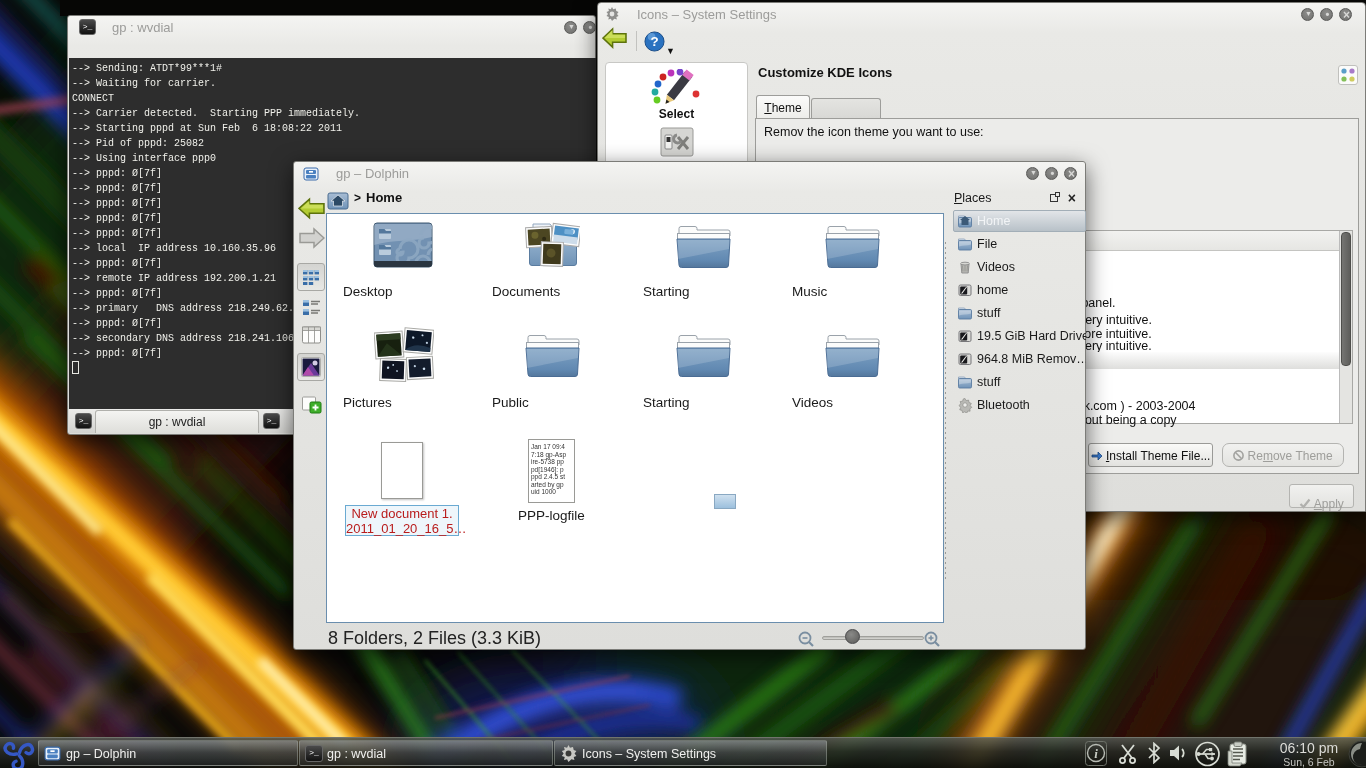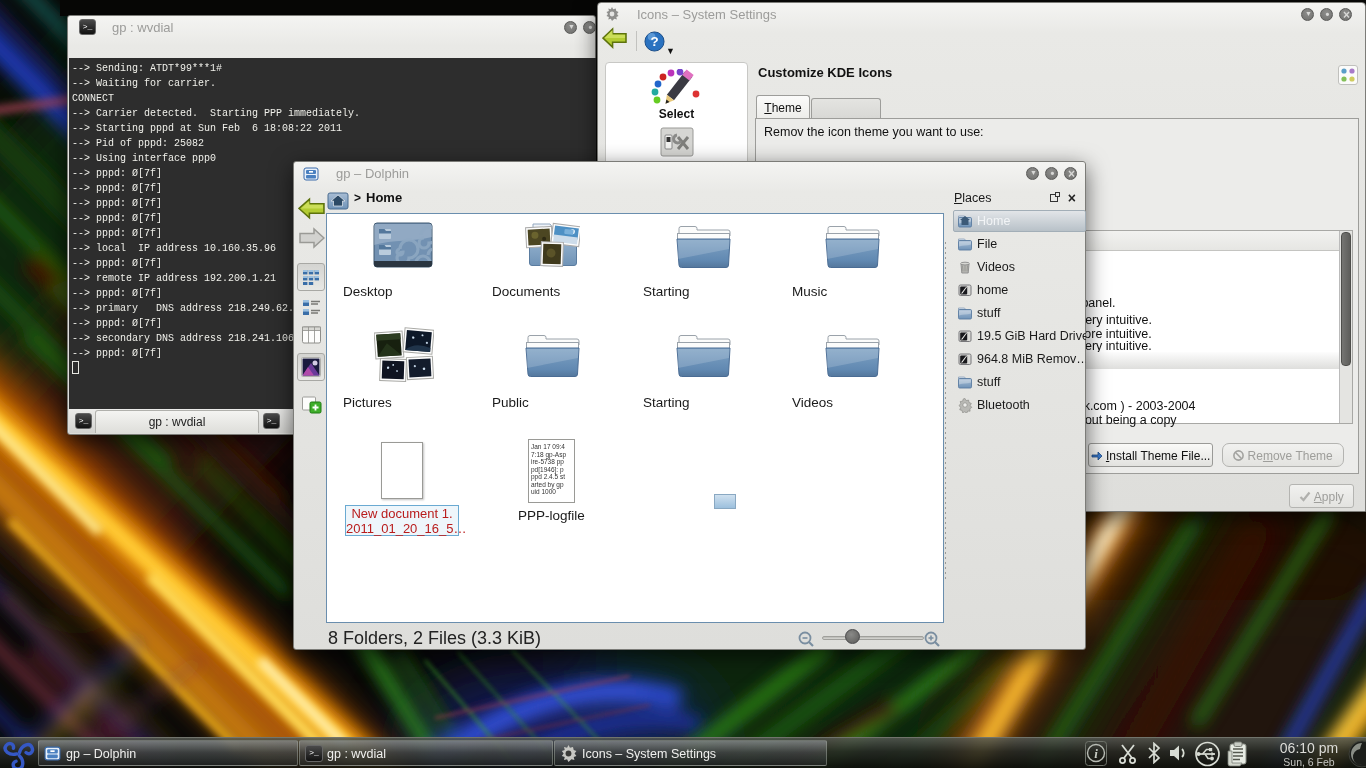--- a/index.html
+++ b/index.html
@@ -259,21 +259,21 @@
       </div>
   </div>
 
   <div style="position:absolute;left:490px;top:440px;width:125px;height:24px;background:linear-gradient(#fafaf8,#e2e2df);border:1px solid #9a9a97;border-radius:3px;font-size:12px;color:#111;text-align:center;padding-top:5px"><svg width="12" height="10" viewBox="0 0 12 10" style="vertical-align:-1px">
         <path d="M1 4h6V1l4 4-4 4V6H1z" fill="#3a78c8" stroke="#1d4a84" stroke-width=".8"></path>
       </svg> <u>I</u>nstall Theme File...</div>
   <div style="position:absolute;left:624px;top:440px;width:122px;height:24px;background:linear-gradient(#f1f1ef,#e3e3e0);border:1px solid #b4b4b1;border-radius:7px;font-size:12px;color:#9e9e9b;text-align:center;padding-top:5px"><svg width="11" height="11" viewBox="0 0 11 11" style="vertical-align:-1px">
         <circle cx="5.5" cy="5.5" r="4.6" fill="none" stroke="#a2a29f" stroke-width="1.6"></circle>
         <path d="M2.3 2.3 L8.7 8.7" stroke="#a2a29f" stroke-width="1.6"></path>
       </svg> Re<u>m</u>ove Theme</div>
-  <div style="position:absolute;left:691px;top:481px;width:65px;height:24px;background:linear-gradient(#f1f1ef,#e3e3e0);border:1px solid #b4b4b1;border-radius:3px;font-size:12px;color:#9e9e9b;text-align:center;padding-top:5px"><svg width="12" height="11" viewBox="0 0 12 11" style="vertical-align:-1px">
+  <div style="position:absolute;left:691px;top:481px;width:65px;height:24px;background:linear-gradient(#f1f1ef,#e3e3e0);border:1px solid #b4b4b1;border-radius:3px;font-size:12px;color:#9e9e9b;text-align:center;padding-top:12px"><svg width="12" height="11" viewBox="0 0 12 11" style="vertical-align:-1px">
         <path d="M1.5 6 L4.5 9 L10.5 1.5" stroke="#b0b0ad" stroke-width="2.2" fill="none"></path>
       </svg> <u>A</u>pply</div>
 
   <div style="position:absolute;left:740px;top:62px;width:20px;height:20px;background:#fbfbfa;border:1px solid #c0c0bd;border-radius:3px"><svg width="18" height="18" viewBox="0 0 18 18">
         <circle cx="5" cy="5" r="2.6" fill="#5a9ec8"></circle>
         <circle cx="13" cy="5" r="2.6" fill="#a87ac8"></circle>
         <circle cx="5" cy="13" r="2.6" fill="#84c05a"></circle>
         <circle cx="13" cy="13" r="2.6" fill="#d0cc5e"></circle>
       </svg></div>
 </div>

